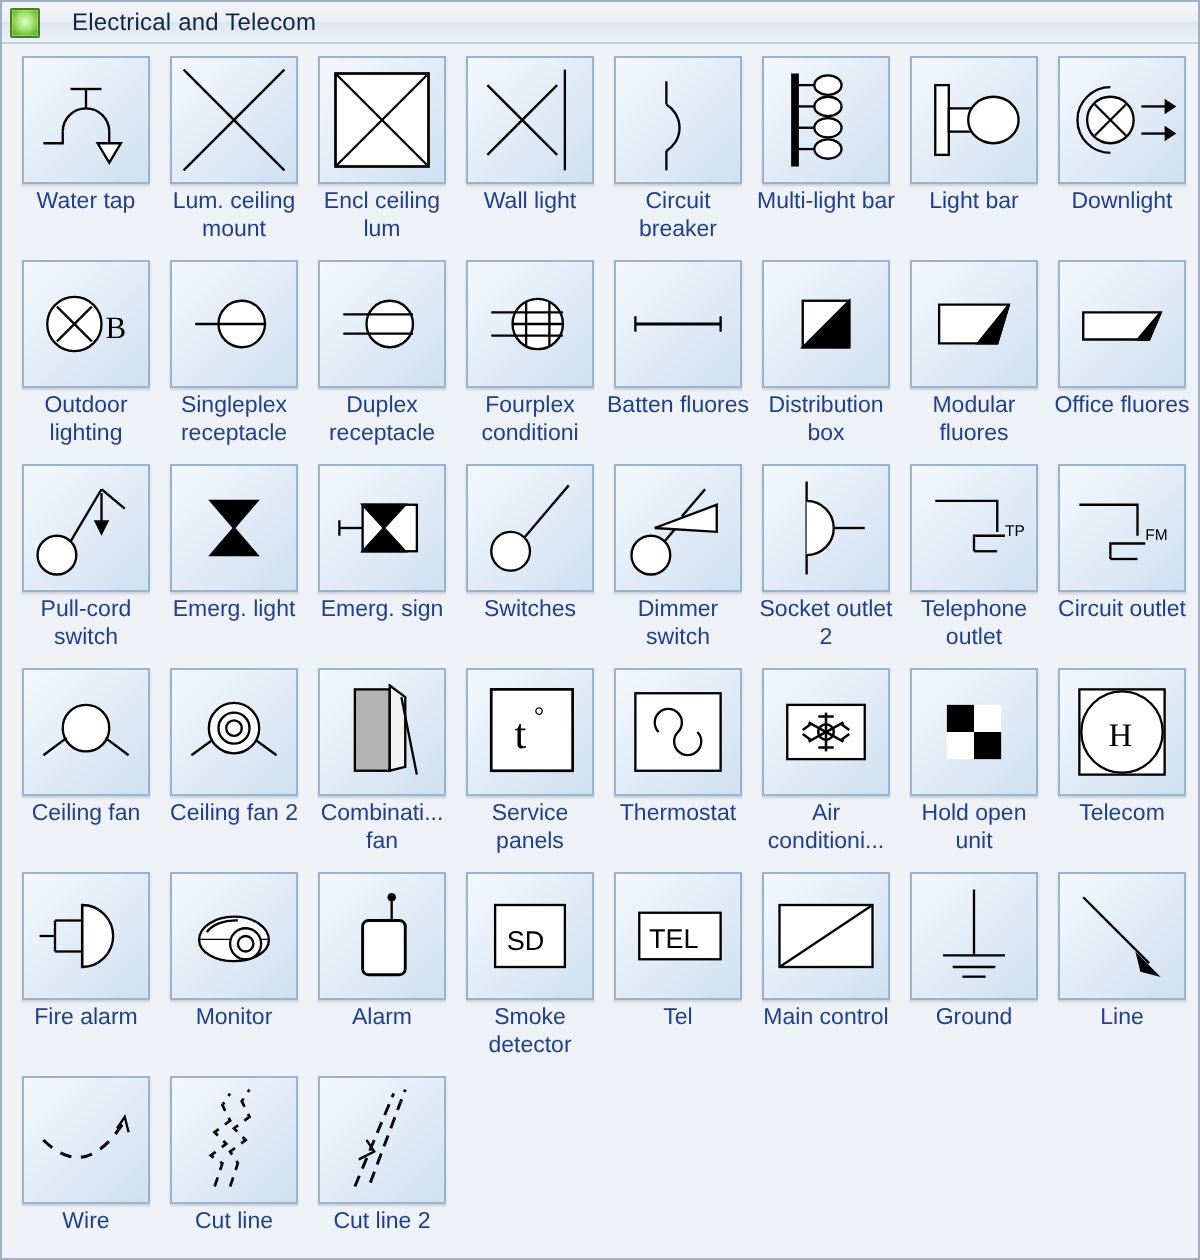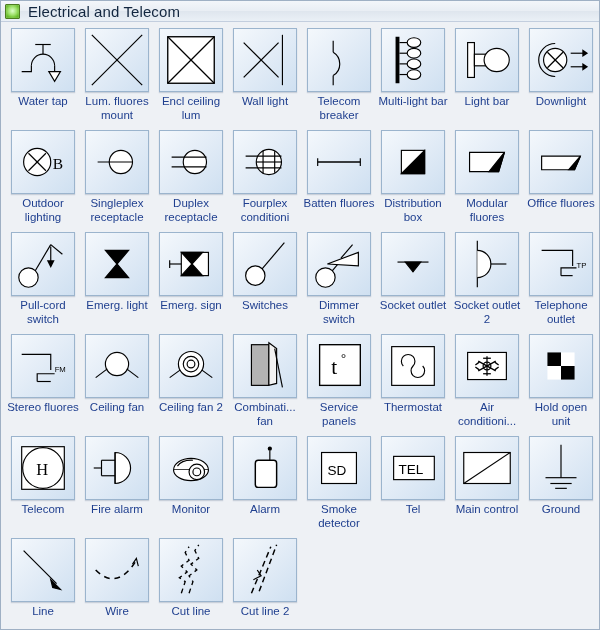--- a/index.html
+++ b/index.html
@@ -24,22 +24,22 @@
   #titlebar .tb-icon{
     width:13px;height:13px;
     border:1px solid #4c7c20;
     background:
       radial-gradient(circle at 50% 45%, #ddffcc 0%, #9ee06a 45%, #6cc02e 72%, #58a722 100%);
     box-shadow:inset 0 0 1px #ffffff;
     flex:0 0 auto;
     border-radius:1px;
   }
   #titlebar .tb-title{
-    margin-left:8px;
-    font-size:15px;
+    margin-left:16px;
+    font-size:12px;
     color:#12263f;
     letter-spacing:.1px;
     white-space:nowrap;
   }
   
   #grid{
     padding:6px 0 0 5px;
     display:flex;
     flex-wrap:wrap;
     align-content:flex-start;
@@ -95,21 +95,21 @@
       </div>
       <div class="caption">Water tap</div>
     </div>
     <div class="cell">
       <div class="tile">
         <svg viewBox="0 0 64 64" xmlns="http://www.w3.org/2000/svg" fill="none" stroke="#000" stroke-width="1.2" stroke-linecap="butt">
   <line x1="6" y1="6" x2="58" y2="58"></line>
   <line x1="58" y1="6" x2="6" y2="58"></line>
         </svg>
       </div>
-      <div class="caption">Lum. fluores mount</div>
+      <div class="caption">Lum. ceiling mount</div>
     </div>
     <div class="cell">
       <div class="tile">
         <svg viewBox="0 0 64 64" xmlns="http://www.w3.org/2000/svg" fill="none" stroke="#000" stroke-width="1.2" stroke-linecap="butt">
   <rect x="8" y="8" width="48" height="48" fill="#fff" stroke="#000" stroke-width="1.4"></rect>
   <line x1="8" y1="8" x2="56" y2="56"></line>
   <line x1="56" y1="8" x2="8" y2="56"></line>
         </svg>
       </div>
       <div class="caption">Encl ceiling lum</div>
@@ -125,21 +125,21 @@
       <div class="caption">Wall light</div>
     </div>
     <div class="cell">
       <div class="tile">
         <svg viewBox="0 0 64 64" xmlns="http://www.w3.org/2000/svg" fill="none" stroke="#000" stroke-width="1.2" stroke-linecap="butt">
   <line x1="26" y1="12" x2="26" y2="24"></line>
   <path d="M26 24 A14 14 0 0 1 26 48"></path>
   <line x1="26" y1="48" x2="26" y2="58"></line>
         </svg>
       </div>
-      <div class="caption">Telecom breaker</div>
+      <div class="caption">Circuit breaker</div>
     </div>
     <div class="cell">
       <div class="tile">
         <svg viewBox="0 0 64 64" xmlns="http://www.w3.org/2000/svg" fill="none" stroke="#000" stroke-width="1.2" stroke-linecap="butt">
   <rect x="14" y="8" width="4" height="48" fill="#000" stroke="none"></rect>
   <line x1="18" y1="14" x2="26" y2="14"></line>
   <line x1="18" y1="25" x2="26" y2="25"></line>
   <line x1="18" y1="36" x2="26" y2="36"></line>
   <line x1="18" y1="47" x2="26" y2="47"></line>
   <ellipse cx="33" cy="14" rx="7" ry="5" fill="#fff" stroke="#000"></ellipse>
@@ -302,30 +302,20 @@
   <line x1="25" y1="39" x2="36" y2="26"></line>
   <polygon points="20,32 52,20 52,34" fill="#fff" stroke="#000"></polygon>
   <line x1="34" y1="26" x2="46" y2="12"></line>
         </svg>
       </div>
       <div class="caption">Dimmer switch</div>
     </div>
     <div class="cell">
       <div class="tile">
         <svg viewBox="0 0 64 64" xmlns="http://www.w3.org/2000/svg" fill="none" stroke="#000" stroke-width="1.2" stroke-linecap="butt">
-  <line x1="16" y1="30" x2="48" y2="30"></line>
-  <polygon points="24,30 40,30 32,40" fill="#000" stroke="#000"></polygon>
-  <line x1="32" y1="30" x2="32" y2="40"></line>
-        </svg>
-      </div>
-      <div class="caption">Socket outlet</div>
-    </div>
-    <div class="cell">
-      <div class="tile">
-        <svg viewBox="0 0 64 64" xmlns="http://www.w3.org/2000/svg" fill="none" stroke="#000" stroke-width="1.2" stroke-linecap="butt">
   <line x1="22" y1="8" x2="22" y2="56"></line>
   <path d="M22 18 A14 14 0 0 1 22 46" fill="#fff" stroke="#000"></path>
   <line x1="36" y1="32" x2="52" y2="32"></line>
         </svg>
       </div>
       <div class="caption">Socket outlet 2</div>
     </div>
     <div class="cell">
       <div class="tile">
         <svg viewBox="0 0 64 64" xmlns="http://www.w3.org/2000/svg" fill="none" stroke="#000" stroke-width="1.2" stroke-linecap="butt">
@@ -339,21 +329,21 @@
     </div>
     <div class="cell">
       <div class="tile">
         <svg viewBox="0 0 64 64" xmlns="http://www.w3.org/2000/svg" fill="none" stroke="#000" stroke-width="1.2" stroke-linecap="butt">
   <path d="M10 20 H40 V36"></path>
   <path d="M26 48 V40 H44"></path>
   <line x1="26" y1="48" x2="40" y2="48"></line>
   <text x="44" y="38" font-family="Liberation Sans, sans-serif" font-size="8" fill="#000" stroke="none">FM</text>
         </svg>
       </div>
-      <div class="caption">Stereo fluores</div>
+      <div class="caption">Circuit outlet</div>
     </div>
     <div class="cell">
       <div class="tile">
         <svg viewBox="0 0 64 64" xmlns="http://www.w3.org/2000/svg" fill="none" stroke="#000" stroke-width="1.2" stroke-linecap="butt">
   <circle cx="32" cy="30" r="12" fill="#fff" stroke="#000"></circle>
   <line x1="10" y1="44" x2="22" y2="35"></line>
   <line x1="54" y1="44" x2="42" y2="35"></line>
         </svg>
       </div>
       <div class="caption">Ceiling fan</div>

